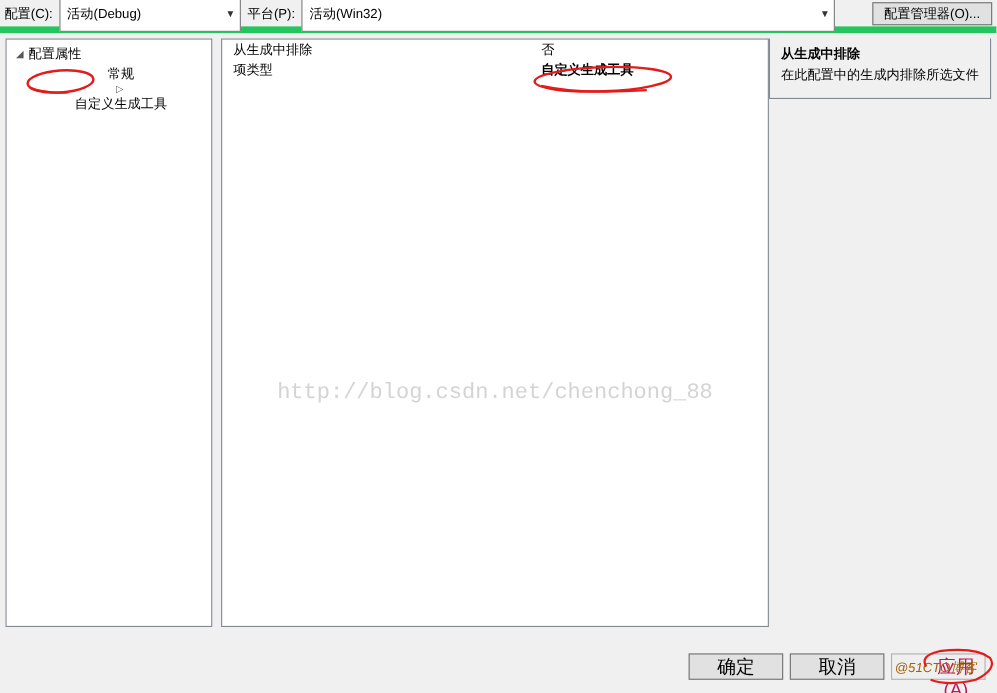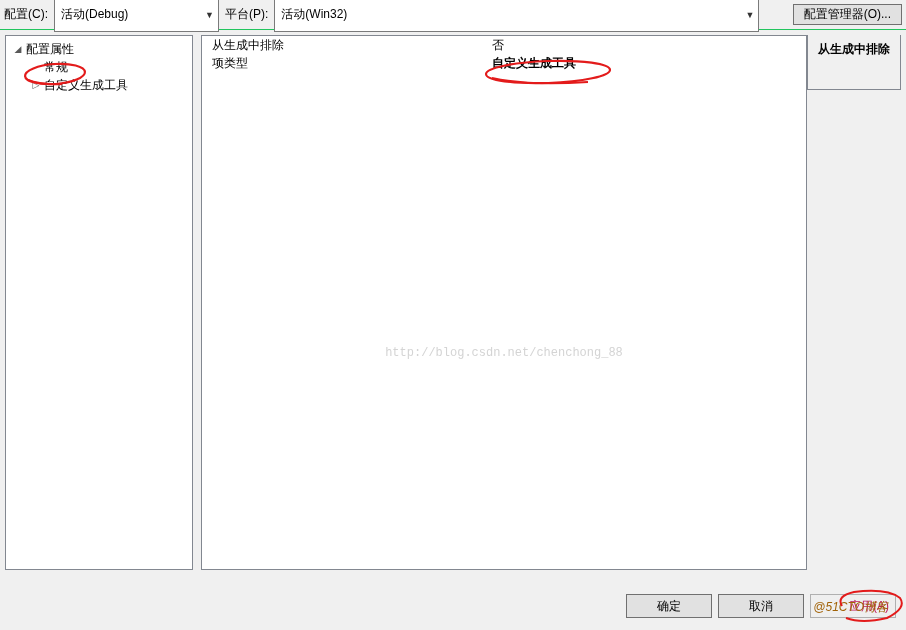--- a/index.html
+++ b/index.html
@@ -10,21 +10,21 @@
       width: 906px;
       height: 630px;
       overflow: hidden;
       position: relative;
     }
     .toolbar {
       display: flex;
       align-items: center;
       height: 30px;
       background: #f0f0f0;
-      border-bottom: 1px solid #22c55e;
+      border-bottom: 6px solid #22c55e;
       padding: 0 4px;
       gap: 6px;
     }
     .toolbar-label { color: #000; white-space: nowrap; }
     .combo {
       display: inline-flex;
       align-items: center;
       justify-content: space-between;
       height: 34px;
       background: #fff;
@@ -64,21 +64,21 @@
     }
     .tree-node {
       display: flex;
       align-items: center;
       height: 18px;
       padding-left: 4px;
       cursor: default;
       white-space: nowrap;
     }
     .tree-node.level-1 { padding-left: 4px; }
-    .tree-node.level-2 { padding-left: 22px; }
+    .tree-node.level-2 { padding-left: 22px; flex-direction: column; }
     .tree-expander {
       width: 12px; height: 12px;
       display: inline-flex;
       align-items: center;
       justify-content: center;
       margin-right: 2px;
       font-size: 9px;
       color: #595959;
     }
     .tree-label { color: #000; }
@@ -110,21 +110,21 @@
       color: #000;
     }
     .grid-col-value.bold { font-weight: bold; }
     .watermark {
       position: absolute;
       top: 310px;
       left: 0; right: 0;
       text-align: center;
       color: #d4d4d4;
       font-family: "Courier New", monospace;
-      font-size: 12px;
+      font-size: 20px;
       pointer-events: none;
     }
     .desc-area {
       height: 55px;
       background: #f0f0f0;
       border: 1px solid #828790;
       border-top: none;
       padding: 6px 10px;
     }
     .desc-title { font-weight: bold; margin-bottom: 2px; }
@@ -136,21 +136,21 @@
       bottom: 12px;
       display: flex;
       gap: 6px;
     }
     .dlg-btn {
       width: 86px;
       height: 24px;
       border: 1px solid #707070;
       background: #e1e1e1;
       font-family: inherit;
-      font-size: 12px;
+      font-size: 17px;
       cursor: default;
     }
     .dlg-btn.disabled { color: #be185d; border-color: #b0b0b0; background: #efefef; padding-left: 32px; }
 
     
     .annotation {
       position: absolute;
       pointer-events: none;
       z-index: 1000;
     }
@@ -207,20 +207,21 @@
         <div class="grid-col-value">否</div>
       </div>
       <div class="grid-row">
         <div class="grid-col-label">项类型</div>
         <div class="grid-col-value bold">自定义生成工具</div>
       </div>
       <div class="watermark">http://blog.csdn.net/chenchong_88</div>
     </div>
     <div class="desc-area">
       <div class="desc-title">从生成中排除</div>
+      <div class="desc-text">在此配置中的生成内排除所选文件</div>
     </div>
   </div>
 </div>
 
 <div class="dialog-buttons">
   <button class="dlg-btn">确定</button>
   <button class="dlg-btn">取消</button>
   <button class="dlg-btn disabled">应用(A)</button>
 </div>
 

